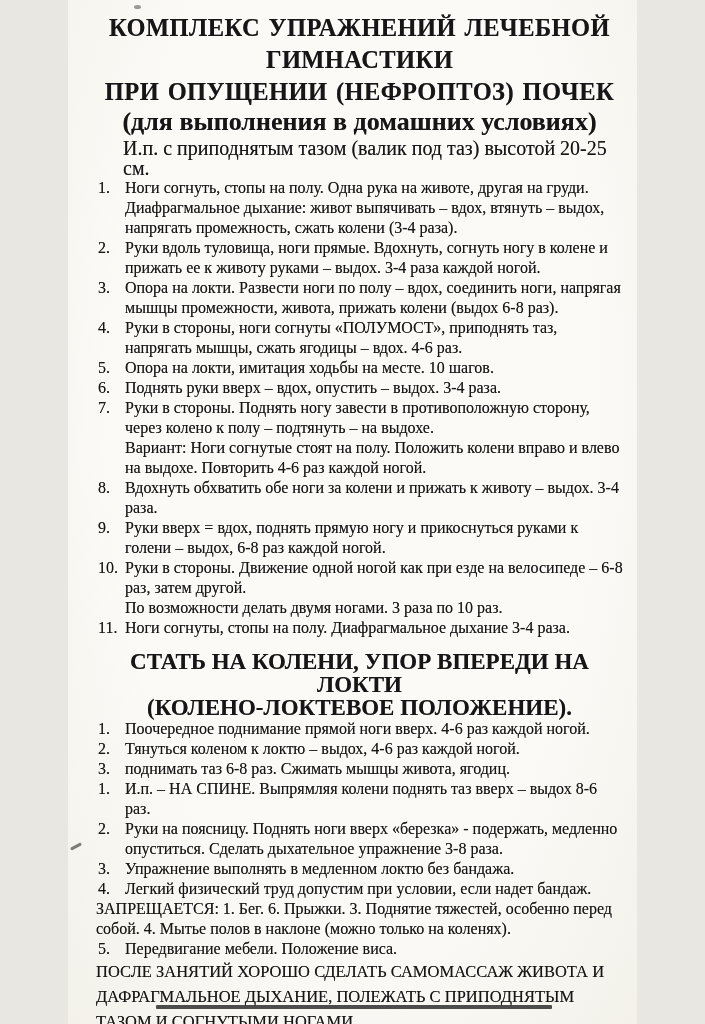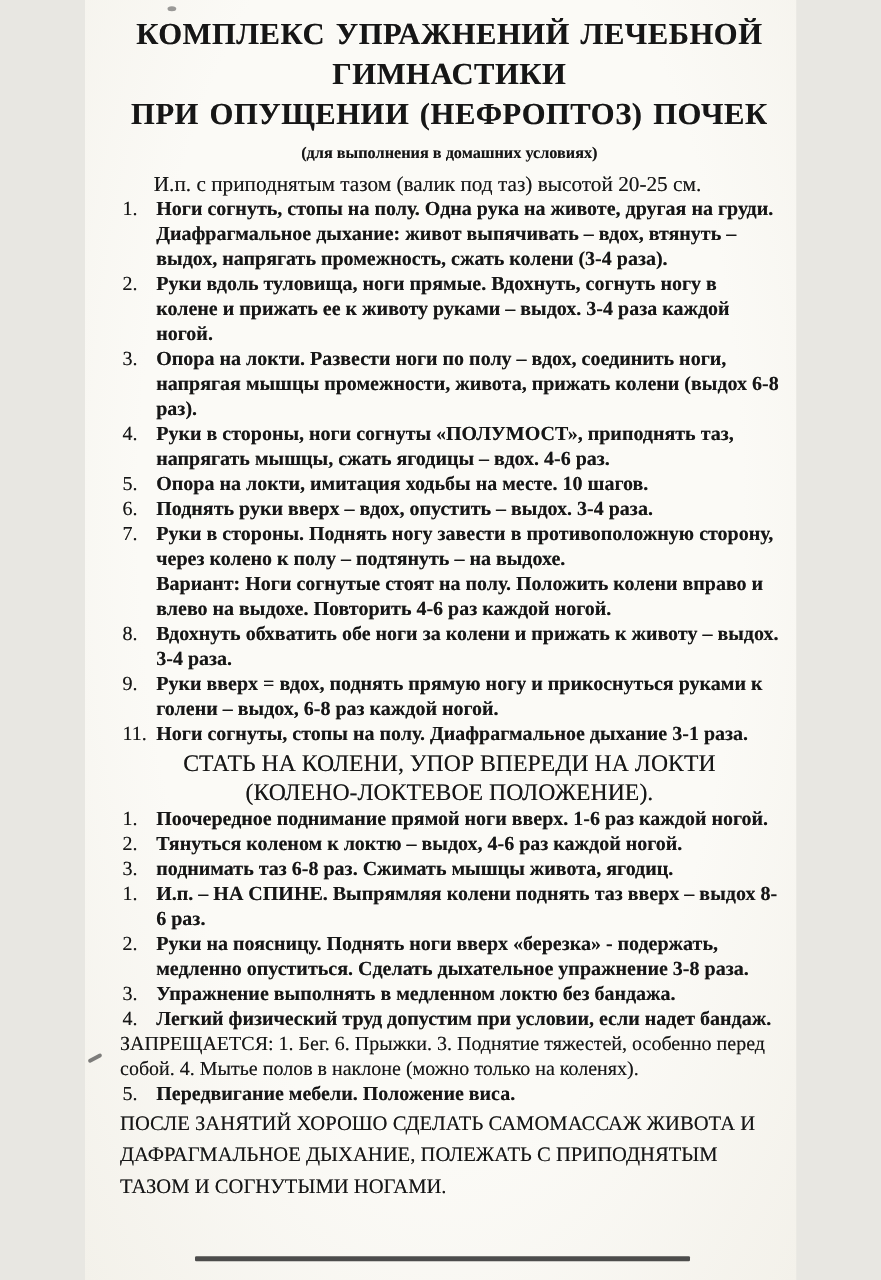--- a/index.html
+++ b/index.html
@@ -21,51 +21,50 @@
     font-weight: bold;
     font-size: 24.5px;
     line-height: 32px;
     letter-spacing: 0.4px;
     word-spacing: 2px;
     white-space: pre-line;
   }
   .subtitle {
     text-align: center;
     font-weight: bold;
-    font-size: 13px;
+    font-size: 26px;
     line-height: 27px;
     margin-bottom: 3px;
     white-space: pre-line;
   }
   .intro {
-    font-size: 17px;
+    font-size: 20px;
     line-height: 20px;
     padding-left: 27px;
     white-space: pre-line;
   }
   .li {
     display: flex;
     font-size: 16px;
     line-height: 20px;
   }
   .li .num {
     flex: 0 0 29px;
     padding-left: 2px;
   }
   .li .txt {
     flex: 1 1 auto;
     white-space: pre-line;
-    font-weight: bold;
   }
   .heading {
     text-align: center;
-    font-weight: normal;
-    font-size: 19px;
+    font-weight: bold;
+    font-size: 23px;
     line-height: 23px;
-    margin-top: 2px;
+    margin-top: 12px;
     white-space: pre-line;
   }
   .para {
     font-size: 16px;
     line-height: 20px;
     white-space: pre-line;
   }
   .caps {
     font-size: 16.5px;
     line-height: 25px;
@@ -132,30 +131,35 @@
   </div>
   <div class="li">
     <span class="num">8.</span>
     <span class="txt">Вдохнуть обхватить обе ноги за колени и прижать к животу – выдох. 3-4 раза.</span>
   </div>
   <div class="li">
     <span class="num">9.</span>
     <span class="txt">Руки вверх = вдох, поднять прямую ногу и прикоснуться руками к голени – выдох, 6-8 раз каждой ногой.</span>
   </div>
   <div class="li">
+    <span class="num">10.</span>
+    <span class="txt">Руки в стороны. Движение одной ногой как при езде на велосипеде – 6-8 раз, затем другой.
+По возможности делать двумя ногами. 3 раза по 10 раз.</span>
+  </div>
+  <div class="li">
     <span class="num">11.</span>
-    <span class="txt">Ноги согнуты, стопы на полу. Диафрагмальное дыхание 3-1 раза.</span>
+    <span class="txt">Ноги согнуты, стопы на полу. Диафрагмальное дыхание 3-4 раза.</span>
   </div>
 
   <div class="heading">СТАТЬ НА КОЛЕНИ, УПОР ВПЕРЕДИ НА ЛОКТИ
 (КОЛЕНО-ЛОКТЕВОЕ ПОЛОЖЕНИЕ).</div>
 
   <div class="li">
     <span class="num">1.</span>
-    <span class="txt">Поочередное поднимание прямой ноги вверх. 1-6 раз каждой ногой.</span>
+    <span class="txt">Поочередное поднимание прямой ноги вверх. 4-6 раз каждой ногой.</span>
   </div>
   <div class="li">
     <span class="num">2.</span>
     <span class="txt">Тянуться коленом к локтю – выдох, 4-6 раз каждой ногой.</span>
   </div>
   <div class="li">
     <span class="num">3.</span>
     <span class="txt">поднимать таз 6-8 раз. Сжимать мышцы живота, ягодиц.</span>
   </div>
 

